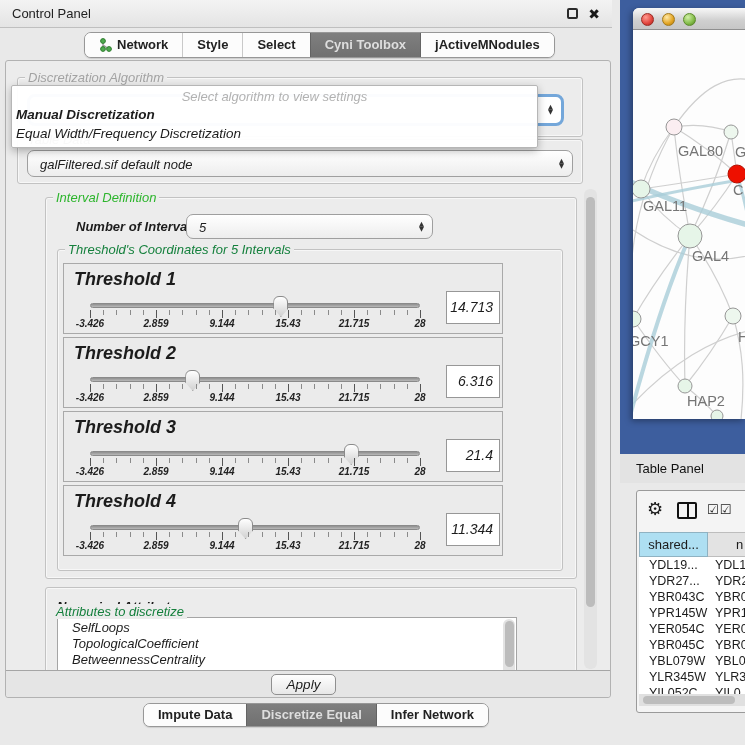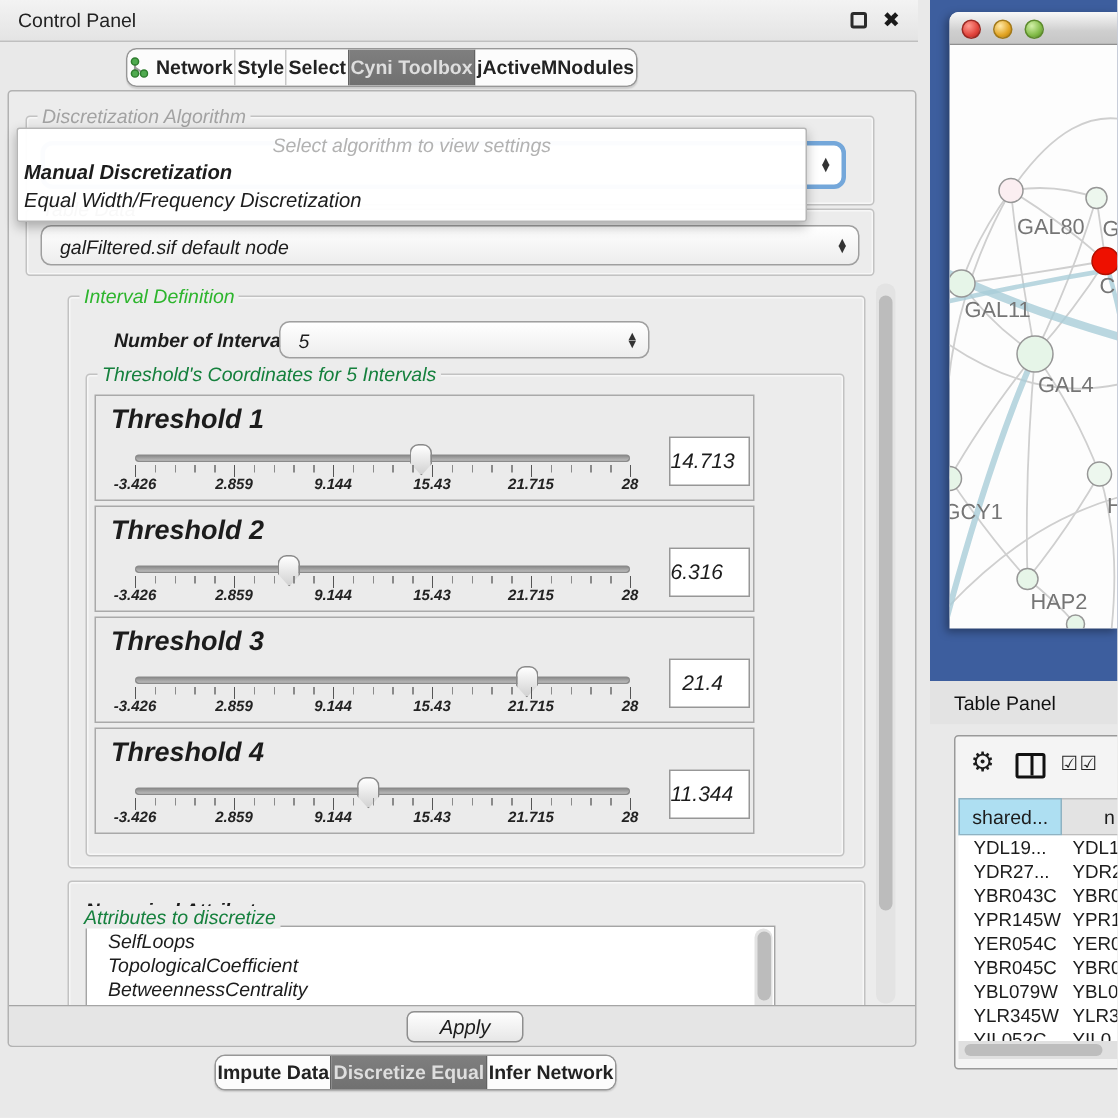--- a/index.html
+++ b/index.html
@@ -7,21 +7,21 @@
   body { font-family:"Liberation Sans", sans-serif; background:#e9e9e9; position:relative; overflow:hidden; color:#1c1c1c; }
 
   
   .control-panel { position:absolute; left:0; top:0; width:612px; height:745px; background:#e9e9e9; }
   .titlebar { position:absolute; left:0; top:0; width:612px; height:28px; background:linear-gradient(#f3f3f3,#e4e4e4); border-bottom:1px solid #bfbfbf; }
   .titlebar .title { position:absolute; left:12px; top:0; line-height:28px; font-size:13px; color:#222; }
   .float-box { position:absolute; right:34px; top:8px; width:11px; height:11px; border:2px solid #2b2b2b; border-radius:2px; }
   .close-x { position:absolute; right:12px; top:0; line-height:28px; font-size:14px; font-weight:bold; color:#1a1a1a; font-family:"DejaVu Sans",sans-serif; }
 
   .seg { position:absolute; display:flex; border:1px solid #979797; border-radius:7px; overflow:hidden; background:#fcfcfc; box-shadow:0 1px 1px rgba(0,0,0,.12); }
-  .seg .tab { font-size:13px; font-weight:bold; color:#222; line-height:24px; padding:0 1px; background:#fcfcfc; white-space:nowrap; }
+  .seg .tab { font-size:13px; font-weight:bold; color:#222; line-height:24px; padding:0 14px; background:#fcfcfc; white-space:nowrap; }
   .seg .tab.sep { border-left:1px solid #c9c9c9; }
   .seg .tab.selected { background:linear-gradient(#7f7f7f,#707070); color:#dedede; border-left:1px solid #636363; border-right:1px solid #636363; }
   .seg .tab .net-ic { display:inline-block; vertical-align:-3px; margin-right:5px; }
 
   .main-panel { position:absolute; left:5px; top:60px; width:606px; height:638px; background:#ececec; border:1px solid #b2b2b2; border-radius:3px;font-style:italic; }
 
   .groupbox { position:absolute; border:1px solid #c2c2c2; border-radius:3px; box-shadow:inset 0 0 0 1px #f7f7f7; }
   .grouptitle { position:absolute; font-size:13px; background:#ececec; padding:0 3px; white-space:nowrap; z-index:2; }
   .t-green { color:#2db52d; }
   .t-blue { color:#15803d; }
@@ -46,27 +46,27 @@
 
   .thr-box { position:absolute; left:50px; width:440px; height:71px; border:1px solid #a9a9a9; background:#ebebeb; }
   .thr-label { position:absolute; left:10px; top:5px; font-size:18px; font-weight:bold; }
   .rail-zone { position:absolute; left:26px; top:28px; width:330px; height:30px; }
   .rail { position:absolute; left:0; top:11px; width:330px; height:5px; background:linear-gradient(#8f8f8f,#b9b9b9); border-radius:3px; border:1px solid #8a8a8a; }
   .thumb { position:absolute; top:4px; width:15px; height:21px; margin-left:-7px; background:linear-gradient(#ffffff,#d2d2d2); border:1px solid #8a8a8a; border-radius:6px 6px 2px 2px; clip-path:polygon(0 0,100% 0,100% 60%,50% 100%,0 60%); }
   .ticks-minor { position:absolute; left:26px; top:46px; width:331px; height:5px; background:repeating-linear-gradient(to right,#8a8a8a 0 1px,transparent 1px 13.2px); }
   .ticks-major { position:absolute; left:26px; top:46px; width:331px; height:8px; background:repeating-linear-gradient(to right,#555 0 1px,transparent 1px 66px); }
   .tick-labels { position:absolute; left:26px; top:54px; width:330px; height:12px; }
   .tick-labels span { position:absolute; transform:translateX(-50%); font-size:10px; font-weight:bold; color:#222; white-space:nowrap; }
-  .thr-value { position:absolute; left:382px; top:27px; width:54px; height:33px; background:#fff; border:1px solid #979797; font-size:14px; text-align:right; line-height:31px; padding-right:17px; }
+  .thr-value { position:absolute; left:382px; top:27px; width:54px; height:33px; background:#fff; border:1px solid #979797; font-size:14px; text-align:right; line-height:31px; padding-right:6px; }
 
   .attr-list { position:absolute; background:#fff; border:1px solid #a5a5a5; overflow:hidden; }
   .attr-list .item { font-size:13px; line-height:16px; padding-left:14px; white-space:nowrap; }
 
   .apply-strip { position:absolute; left:0; top:609px; width:604px; height:27px; background:#e5e5e5; border-top:1px solid #a5a5a5; border-radius:0 0 3px 3px; }
-  .apply-btn { position:absolute; left:265px; top:3px; width:78px; height:21px; background:linear-gradient(#fefefe,#e7e7e7); border:1px solid #8f8f8f; border-radius:5px; font-size:13.5px; text-align:center; line-height:19px; }
+  .apply-btn { position:absolute; left:265px; top:3px; width:65px; height:21px; background:linear-gradient(#fefefe,#e7e7e7); border:1px solid #8f8f8f; border-radius:5px; font-size:13.5px; text-align:center; line-height:19px; }
 
   
   .desktop-blue { position:absolute; left:620px; top:0; width:125px; height:454px; background:#3d5e9e; }
   .net-window { position:absolute; left:633px; top:8px; width:112px; height:411px; background:#fdfdfd; border-radius:6px 0 0 0; overflow:hidden; box-shadow:-2px 2px 6px rgba(0,0,0,.35); }
   .net-titlebar { position:absolute; left:0; top:0; width:112px; height:22px; background:linear-gradient(#f8f8f8,#cfcfcf 60%,#c6c6c6); border-bottom:1px solid #8f8f8f; }
   .light { position:absolute; top:5px; width:13px; height:13px; border-radius:50%; }
   .light.red { left:8px; background:radial-gradient(circle at 35% 30%, #ff9a90, #e1443c 60%, #9f221c); border:1px solid #9a2a24; }
   .light.yellow { left:29px; background:radial-gradient(circle at 35% 30%, #ffe9a8, #e2a423 60%, #a87410); border:1px solid #a2791a; }
   .light.green { left:50px; background:radial-gradient(circle at 35% 30%, #d2f0a8, #82bb48 60%, #4f7f22); border:1px solid #5c8a2c; }
   .net-canvas { position:absolute; left:0; top:22px; width:112px; height:421px; }

